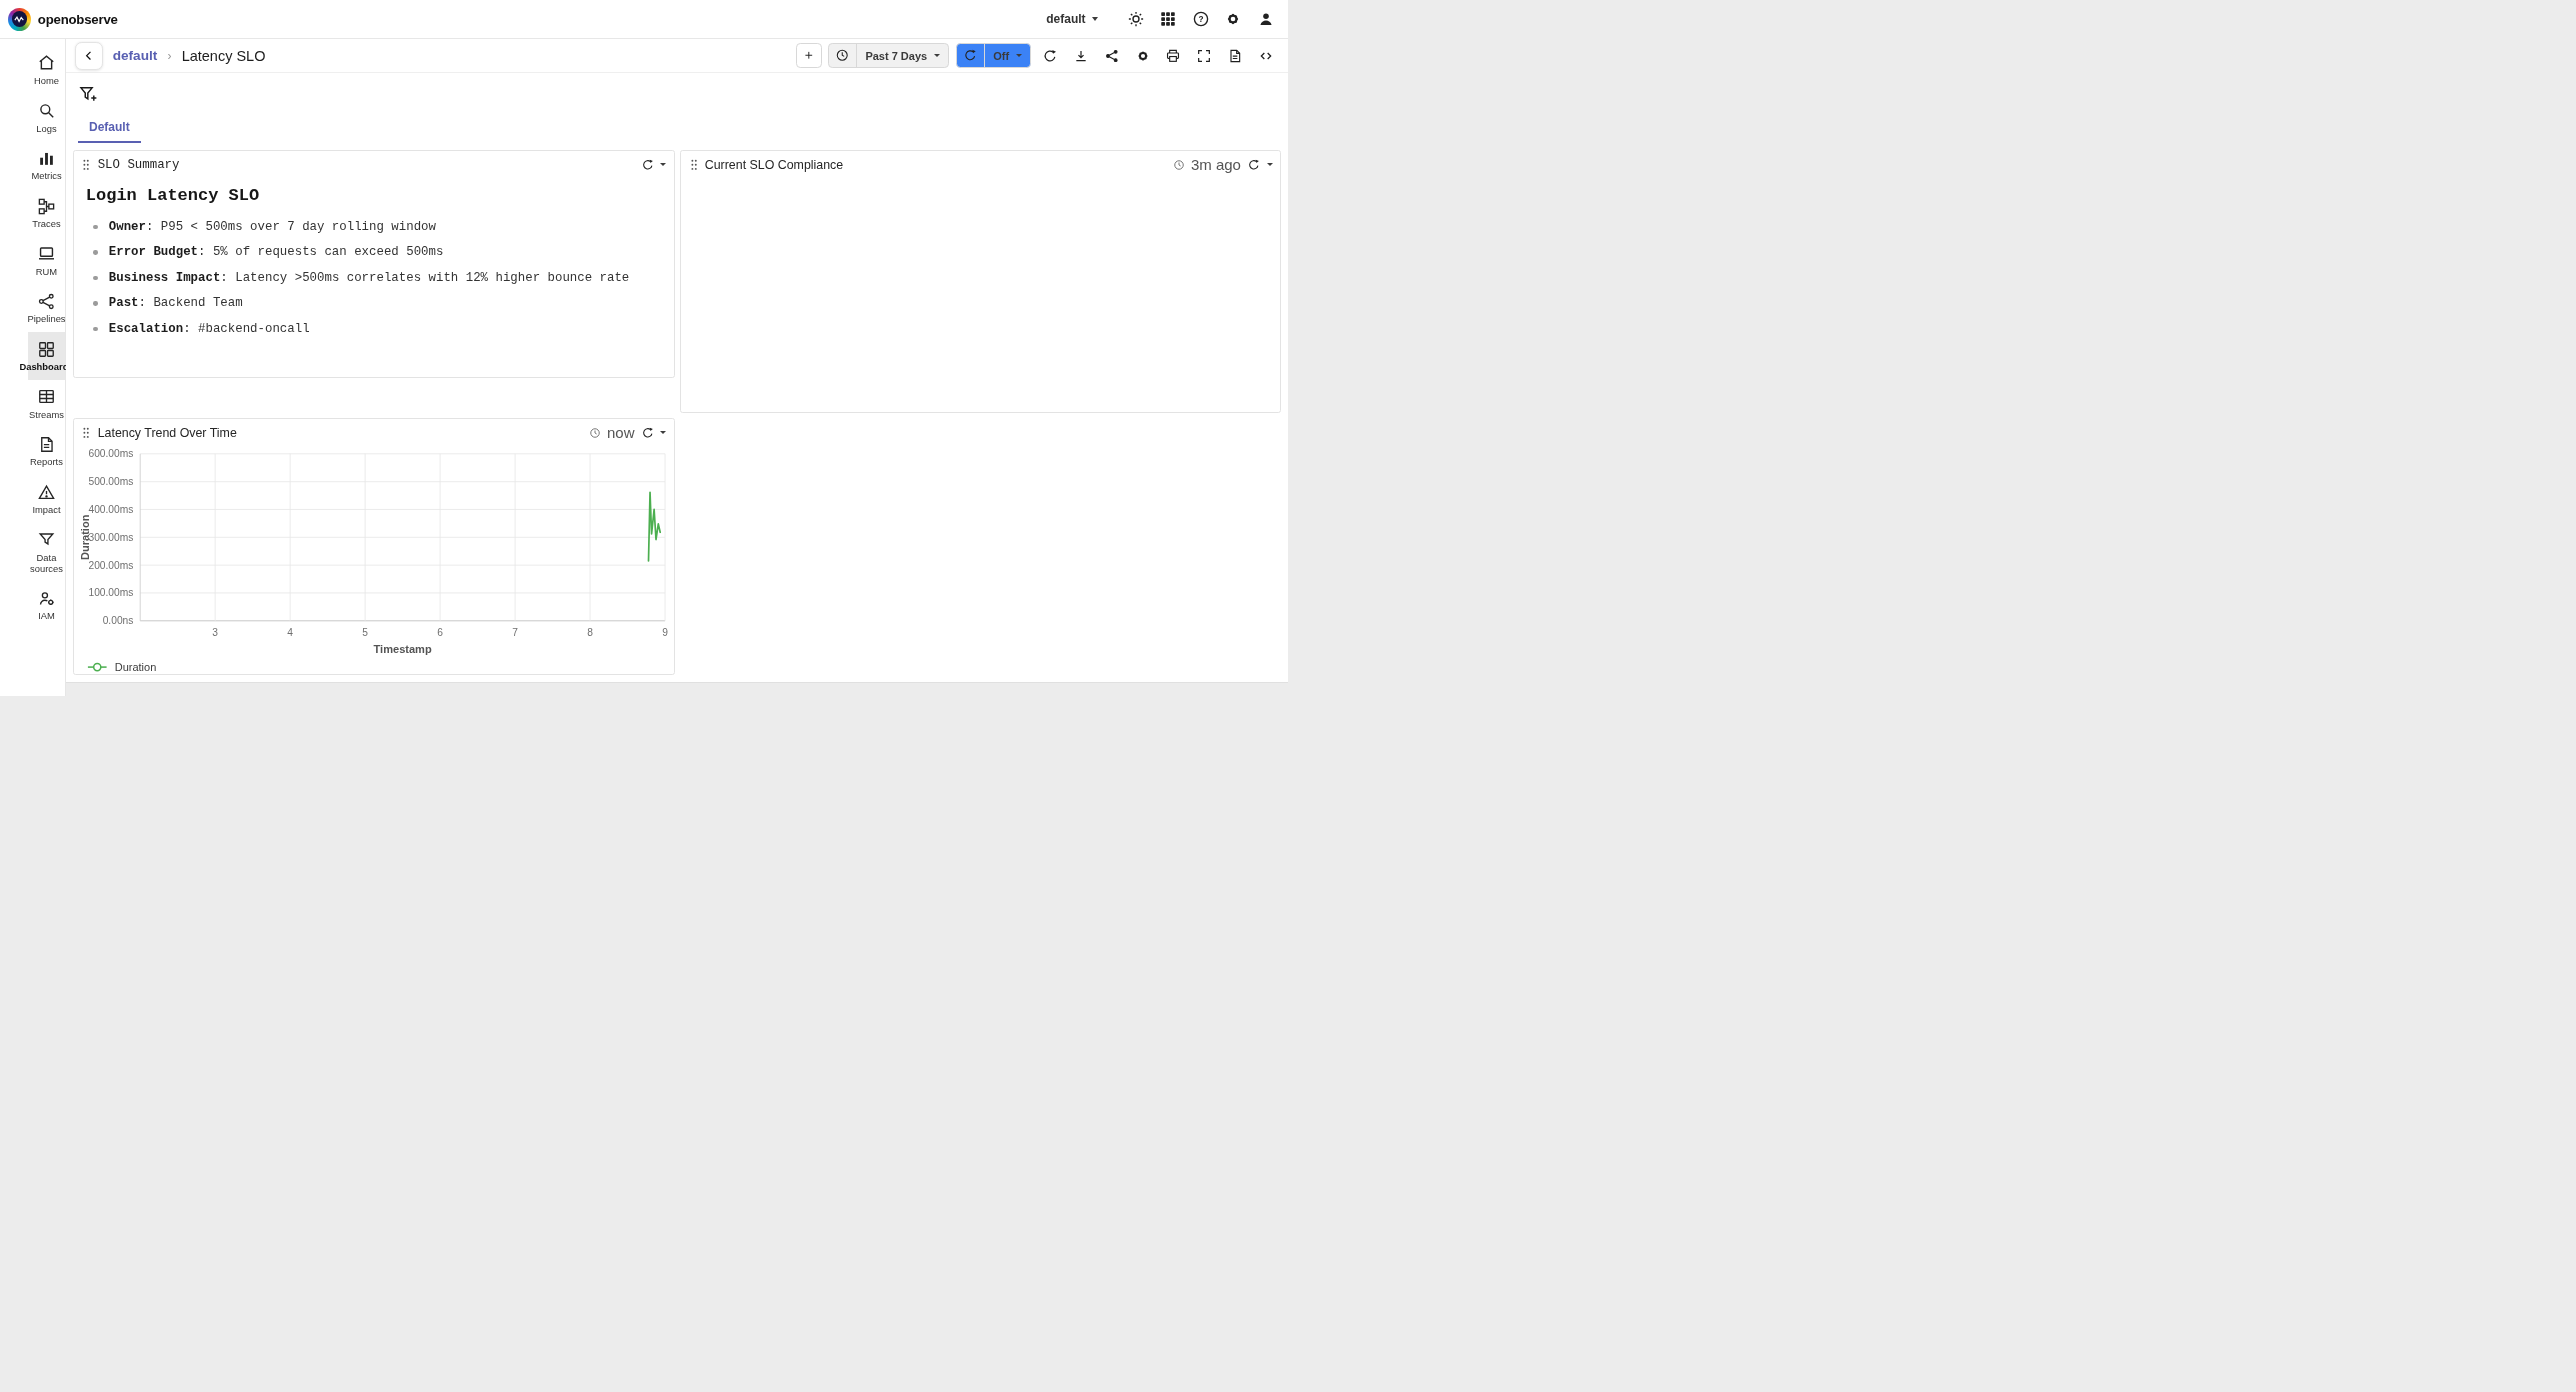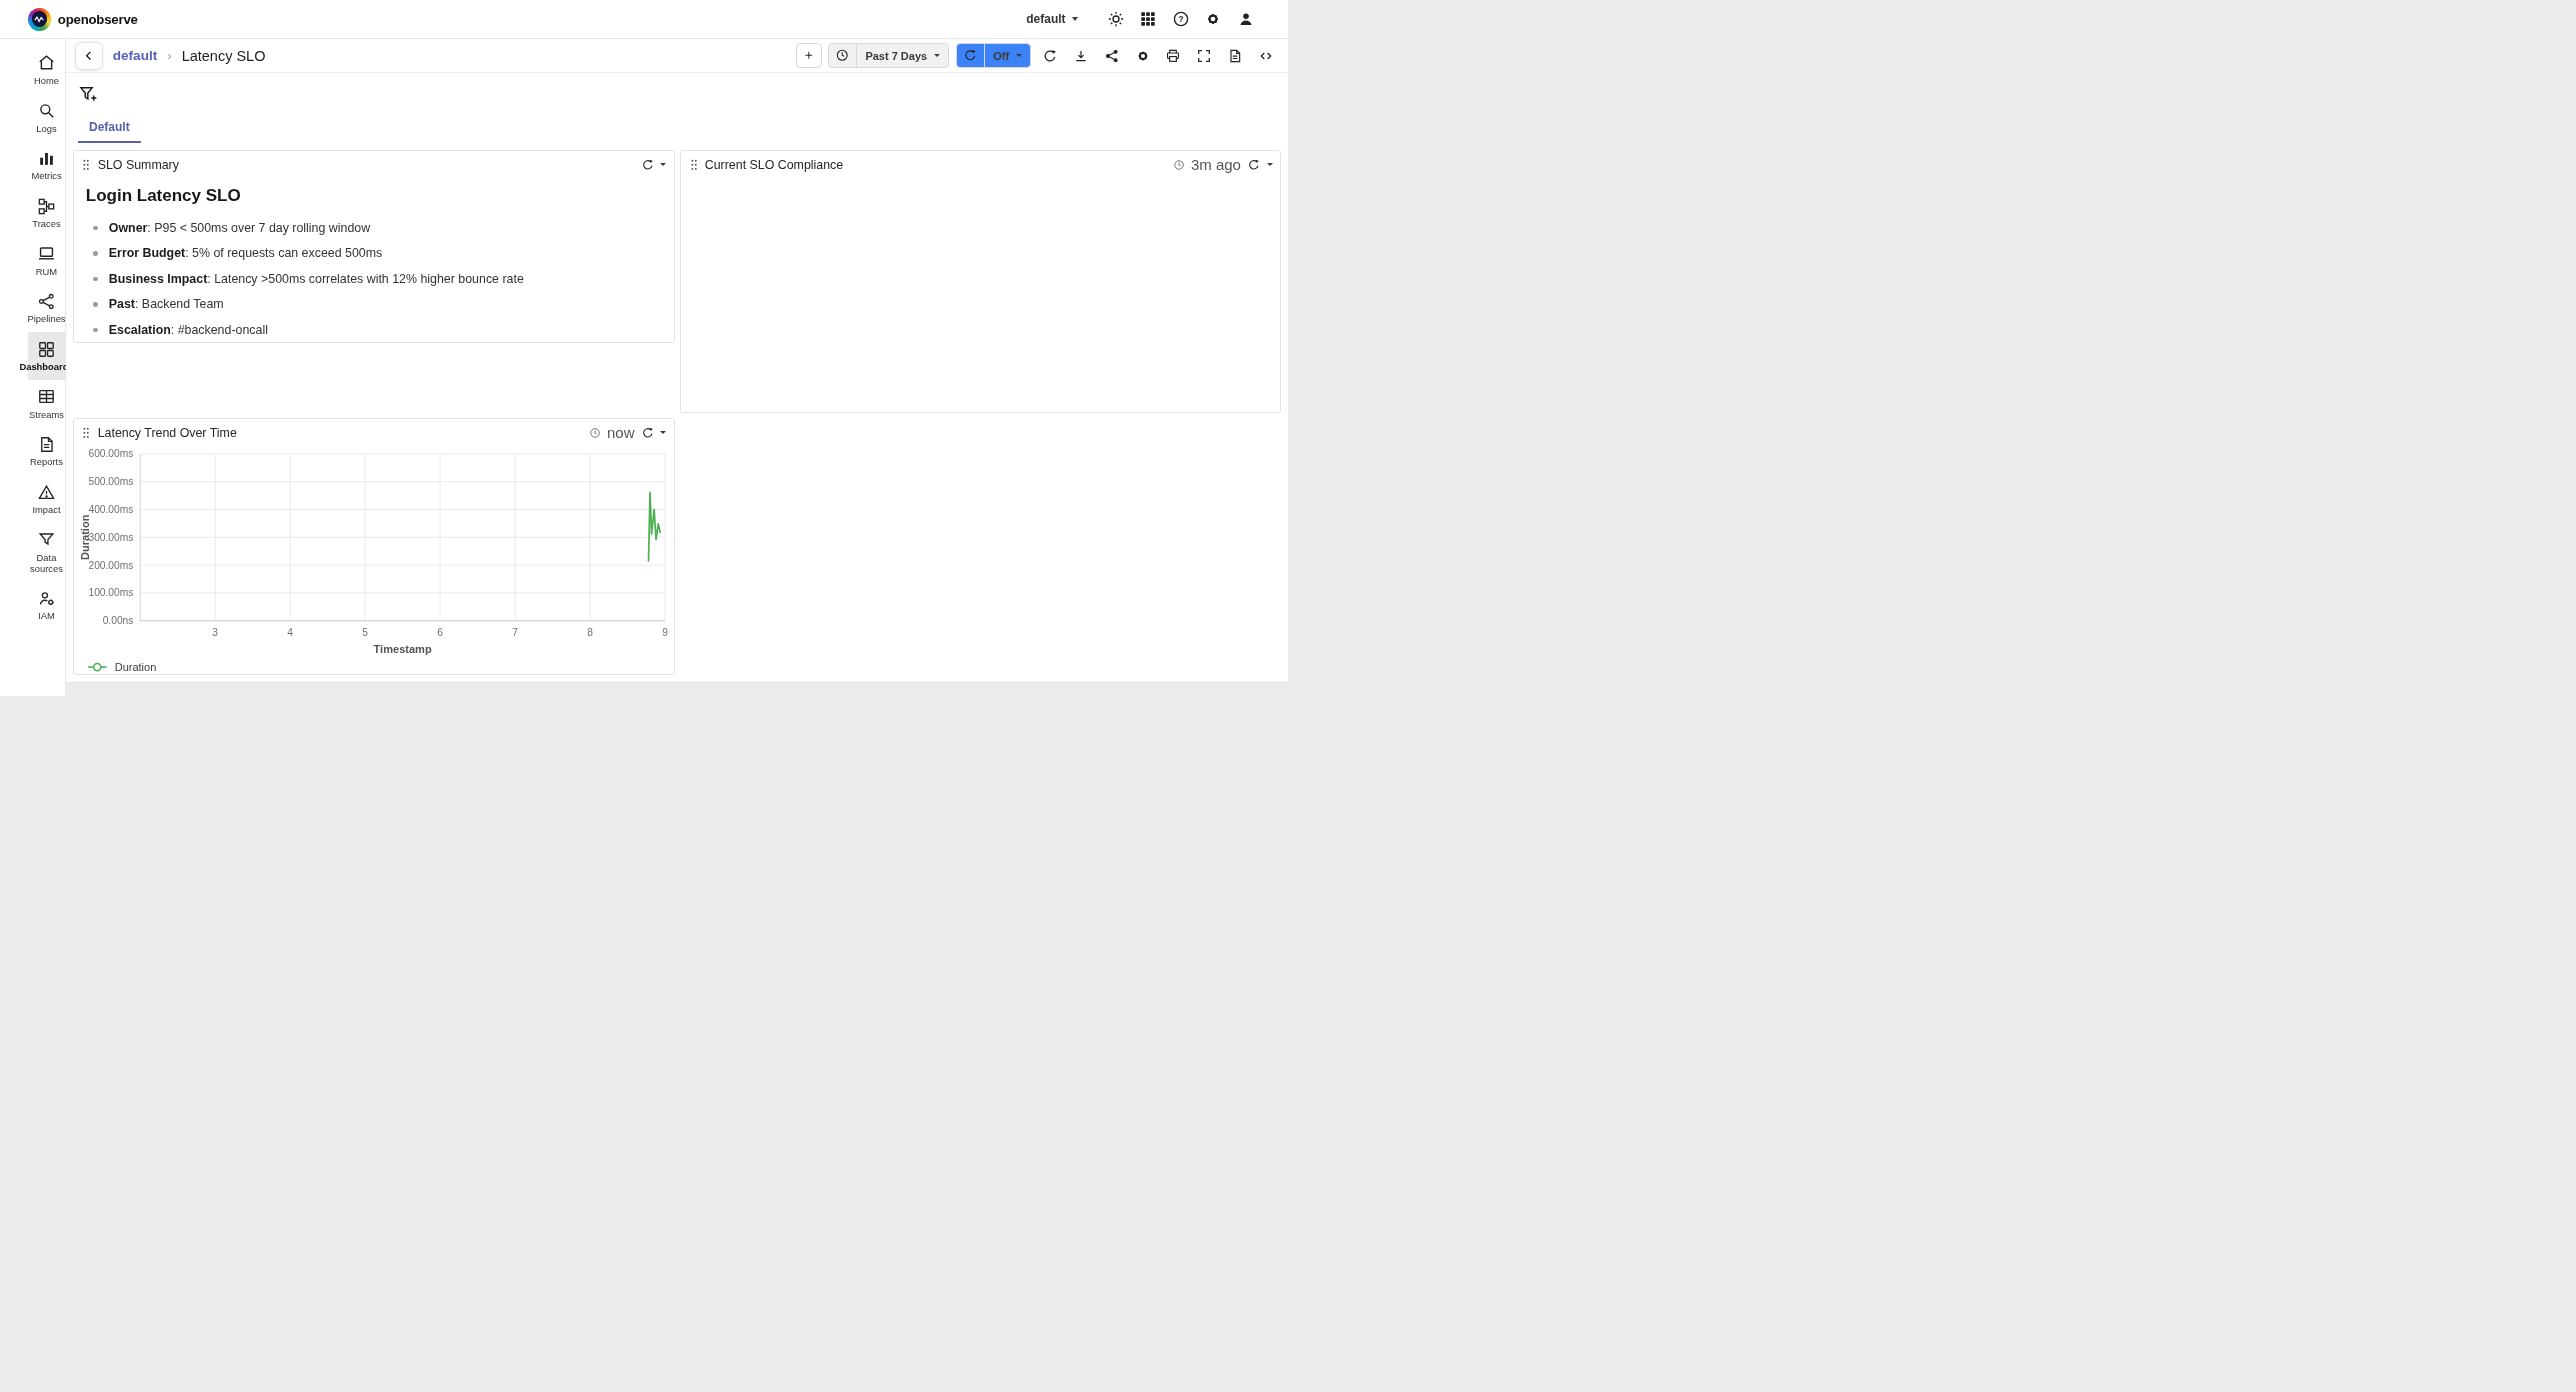--- a/index.html
+++ b/index.html
@@ -6,21 +6,21 @@
   html,body { margin:0; padding:0; }
   body {
     width:1288px; height:696px; overflow:hidden;
     font-family:"Liberation Sans", sans-serif;
     background:#ececec; color:#2a2a2a;
   }
   .app { width:1288px; height:696px; background:#fff; display:flex; flex-direction:column; }
 
   
   .topbar { height:39px; flex:0 0 39px; display:flex; align-items:center; justify-content:space-between;
-            padding:0 28px; border-bottom:0.9px solid #e7e7e7; background:#fff; }
+            padding:0 8px; border-bottom:0.9px solid #e7e7e7; background:#fff; }
   .brand { display:flex; align-items:center; gap:6.8px; cursor:pointer; }
   .logo { width:23px; height:23px; border-radius:50%;
           background:conic-gradient(#e53935,#fb8c00,#fdd835,#43a047,#00acc1,#1e88e5,#8e24aa,#e53935);
           display:flex; align-items:center; justify-content:center; }
   .logo-core { width:15.3px; height:15.3px; border-radius:50%; background:#131440; display:flex; align-items:center; justify-content:center; }
   .brand-name { font-weight:700; font-size:13.2px; color:#121212; letter-spacing:-0.2px; }
   .topbar-right { display:flex; align-items:center; gap:3.4px; }
   .org-select { display:flex; align-items:center; gap:6px; font-size:12px; font-weight:700; color:#333;
                 padding:3.4px 8.5px; cursor:pointer; margin-right:12px; }
   .icon-btn { width:29px; height:29px; display:flex; align-items:center; justify-content:center;
@@ -84,21 +84,21 @@
   .ph-handle { display:flex; align-items:center; cursor:grab; color:#555; }
   .ph-handle svg { width:10.2px; height:13.6px; }
   .panel-title { font-size:12.4px; color:#262626; flex:1; }
   .ph-right { display:flex; align-items:center; gap:6px; color:#333; }
   .ph-right .mini { font-size:15px; color:#555; }
   .ph-btn { background:none; border:none; padding:0; cursor:pointer; color:#222; display:flex; align-items:center; }
   .ph-btn svg { width:13.6px; height:13.6px; }
   .ph-clock { color:#666; display:flex; align-items:center; }
   .ph-clock svg { width:12px; height:12px; }
 
-  .panel-summary { width:602px; height:193px; }
+  .panel-summary { width:602px; height:228px;font-family:Liberation Mono, monospace; }
   .panel-compliance { flex:1; height:263px; }
   .panel-trend { width:602px; height:257px; margin-top:5.1px; }
 
   .summary-body { padding:0 10.2px 0 12px; }
   .slo-heading { font-size:17px; font-weight:800; color:#171717; margin:6.8px 0 15.3px; }
   ul.slo-list { list-style:none; margin:0; padding:0; }
   ul.slo-list li { position:relative; padding-left:23px; margin-bottom:11.5px; font-size:12.4px; color:#333; }
   ul.slo-list li::before { content:""; position:absolute; left:7.7px; top:5.1px; width:4.3px; height:4.3px;
                            border-radius:50%; background:#9b9b9b; }
   ul.slo-list b { color:#1c1c1c; }

